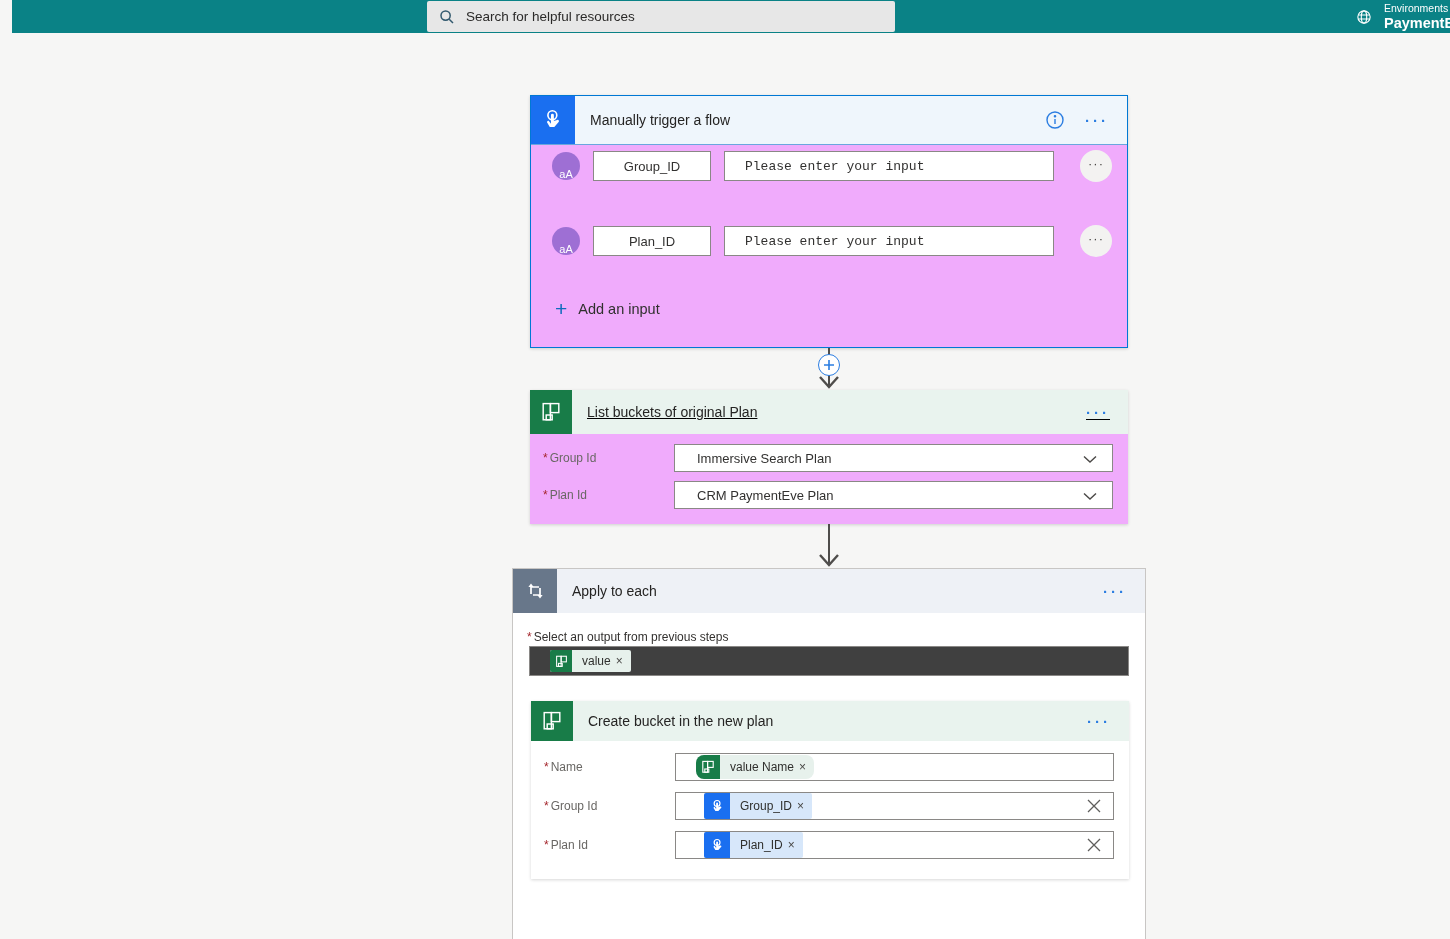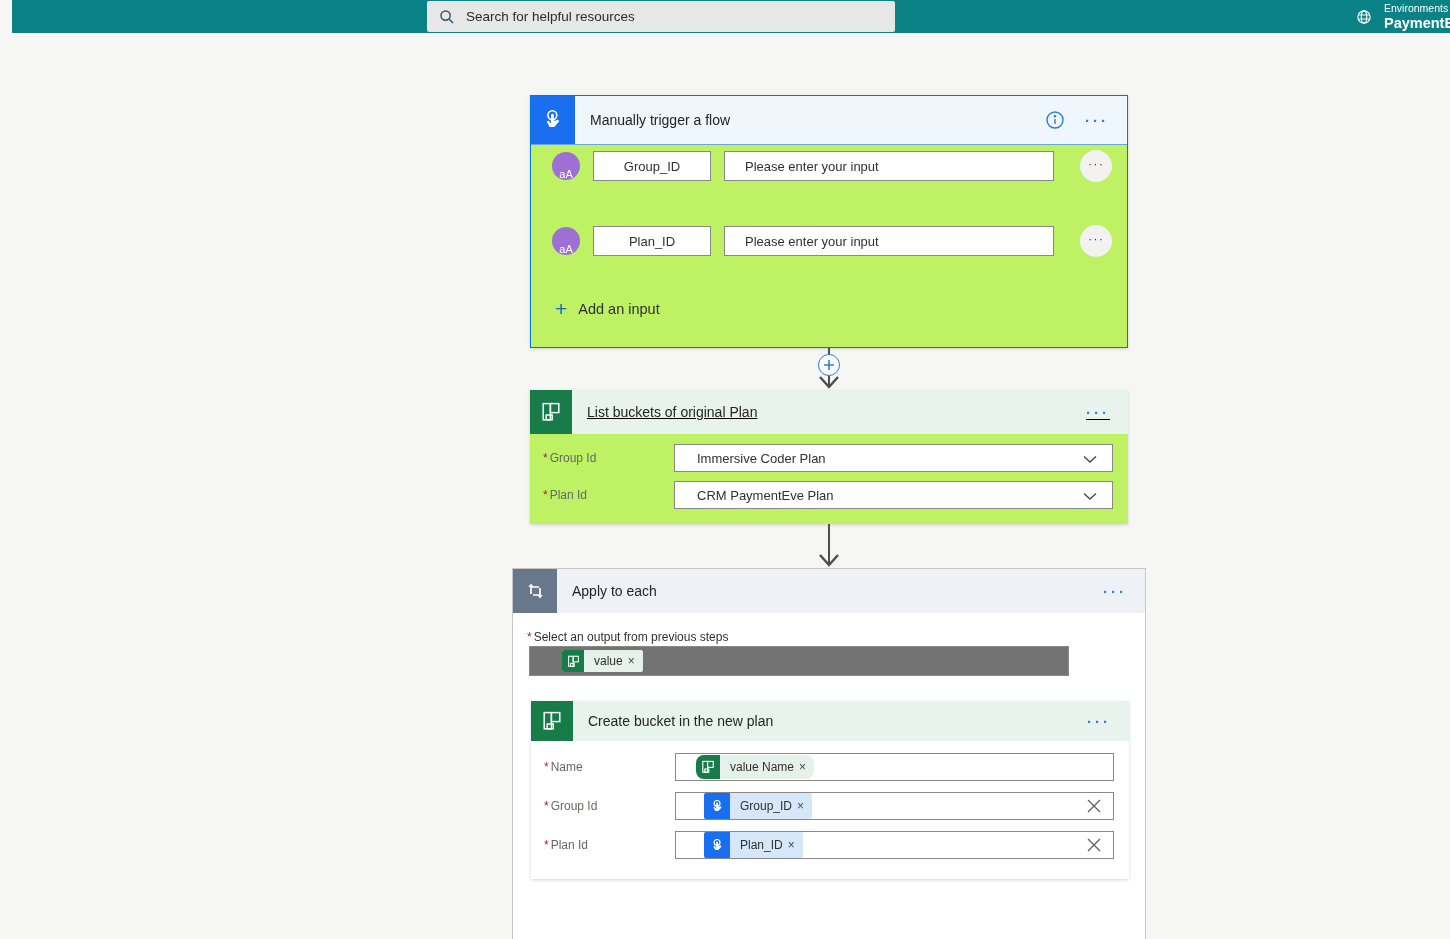--- a/index.html
+++ b/index.html
@@ -20,39 +20,39 @@
   
   .subheader{position:absolute;top:33px;left:0;width:100%;height:55px;background:#faf9f8;}
   .backbtn{position:absolute;left:8px;top:50px;width:22px;height:22px;border:none;background:none;
            padding:0;cursor:pointer;}
   .flowtitle{position:absolute;left:40px;top:53px;font-size:14px;color:#3b3a39;}
   .savebtn{position:absolute;left:1421px;top:50px;width:22px;height:22px;border:none;background:none;
            padding:0;cursor:pointer;}
   .sliver{position:absolute;left:1447px;top:55px;width:3px;height:13px;background:#b97e12;}
   
   .canvas{position:absolute;top:88px;left:0;right:0;bottom:0;}
-  .card{position:absolute;background:#bef264;box-shadow:0 1px 3px rgba(0,0,0,.16);}
+  .card{position:absolute;background:#f0abfc;box-shadow:0 1px 3px rgba(0,0,0,.16);}
   .card-h{display:flex;align-items:center;cursor:pointer;}
   .cicon{height:100%;display:flex;align-items:center;justify-content:center;flex:none;}
   .ctitle{margin-left:15px;font-size:14px;color:#252423;flex:1;}
   .more{border:none;background:none;color:#2b7de1;font-weight:bold;font-size:15px;letter-spacing:3px;
         margin-right:14px;cursor:pointer;padding:2px 4px;}
   
   .trigger{left:530px;top:7px;width:598px;height:253px;border:1.5px solid #0078d4;box-sizing:border-box;}
   .trigger-h{height:48px;background:#eff6fc;border-bottom:1px solid #6aa7dd;}
   .cicon.blue{background:#1a6ff0;width:44px;}
   .infobtn{border:none;background:none;padding:0;margin-right:16px;cursor:pointer;width:20px;height:20px;}
   .trow{position:absolute;left:21px;right:15px;height:32px;display:flex;align-items:center;}
   .typecircle{width:28px;height:28px;border-radius:50%;background:#9e6fd4;color:#fff;display:flex;
               align-items:flex-end;justify-content:center;font-size:11px;margin-right:13px;flex:none;}
   .namebox{width:118px;height:30px;border:1px solid #8a8886;text-align:center;font-size:13px;
            color:#323130;font-family:inherit;background:#fff;box-sizing:border-box;}
   .gap13{width:13px;flex:none;}
   .valbox{width:330px;height:30px;border:1px solid #8a8886;padding:0 10px 0 20px;font-size:13px;
-          color:#323130;font-family:Liberation Sans, sans-serif;background:#fff;box-sizing:border-box;}
+          color:#323130;font-family:Liberation Mono, monospace;background:#fff;box-sizing:border-box;}
   .valbox::placeholder{color:#323130;opacity:1;}
   .rowmore{width:32px;height:32px;border-radius:50%;background:#f3f2f1;border:none;color:#484644;
            font-size:13px;letter-spacing:1px;margin-left:auto;cursor:pointer;display:flex;
            align-items:center;justify-content:center;padding:0 0 6px 0;}
   .addinput{position:absolute;left:24px;top:202px;display:flex;align-items:center;gap:11px;border:none;
             background:none;font-family:inherit;font-size:14.5px;color:#30302e;cursor:pointer;padding:0;}
   .addinput .plus{color:#0f6cbd;font-size:21px;font-weight:normal;line-height:1;}
   
   .connector{position:absolute;left:809px;width:40px;pointer-events:none;}
   .insertbtn{position:absolute;left:818px;top:266px;width:22px;height:22px;border-radius:50%;
@@ -68,22 +68,22 @@
   .dropdown{flex:1;height:28px;border:1px solid #8a8886;display:flex;align-items:center;
             padding-left:22px;font-size:13px;color:#323130;background:#fff;position:relative;
             box-sizing:border-box;cursor:pointer;}
   .chev{position:absolute;right:14px;top:7px;}
   
   .scope{position:absolute;left:512px;top:480px;width:634px;height:380px;background:#fff;
          border:1px solid #c8c6c4;box-sizing:border-box;}
   .scope-h{height:44px;background:#eef1f6;}
   .cicon.gray{background:#68778a;width:44px;}
   .scopelabel{position:absolute;left:14px;top:61px;font-size:12px;color:#33312f;}
-  .bigfield{position:absolute;left:16px;top:77px;width:540px;height:30px;border:1px solid #8a8886;
-            background:#737373;display:flex;align-items:center;padding-left:32px;box-sizing:border-box;}
+  .bigfield{position:absolute;left:16px;top:77px;width:600px;height:30px;border:1px solid #8a8886;
+            background:#404040;display:flex;align-items:center;padding-left:20px;box-sizing:border-box;}
   .token{display:inline-flex;align-items:stretch;height:22px;background:#e7f1ec;border-radius:2px;
          overflow:hidden;cursor:pointer;}
   .token.blue{background:#d7e7fa;height:26px;}
   .token.h24{height:24px;}
   .token-ic{width:22px;display:flex;align-items:center;justify-content:center;flex:none;}
   .token.blue .token-ic{width:26px;}
   .token.h24 .token-ic{width:24px;}
   .token-ic.green{background:#187c48;}
   .token-ic.blue{background:#1a6ff0;}
   .token-txt{padding:0 5px 0 10px;font-size:12px;color:#30302e;display:flex;align-items:center;}
@@ -196,21 +196,21 @@
           </svg>
         </span>
         <span class="ctitle">List buckets of original Plan</span>
         <button class="more">···</button>
       </div>
       <div class="frow" style="top:54px;">
         <span class="flabel">
           <span class="req">*</span><span>Group Id</span>
         </span>
         <div class="dropdown">
-          <span>Immersive Coder Plan</span>
+          <span>Immersive Search Plan</span>
           <span class="chev">
             <svg width="16" height="14" viewBox="0 0 16 14" fill="none" stroke="#4a4846" stroke-width="1.4">
               <path d="M2 4.5 L8 10 L14 4.5"></path>
             </svg>
           </span>
         </div>
       </div>
       <div class="frow" style="top:91px;">
         <span class="flabel">
           <span class="req">*</span><span>Plan Id</span>

